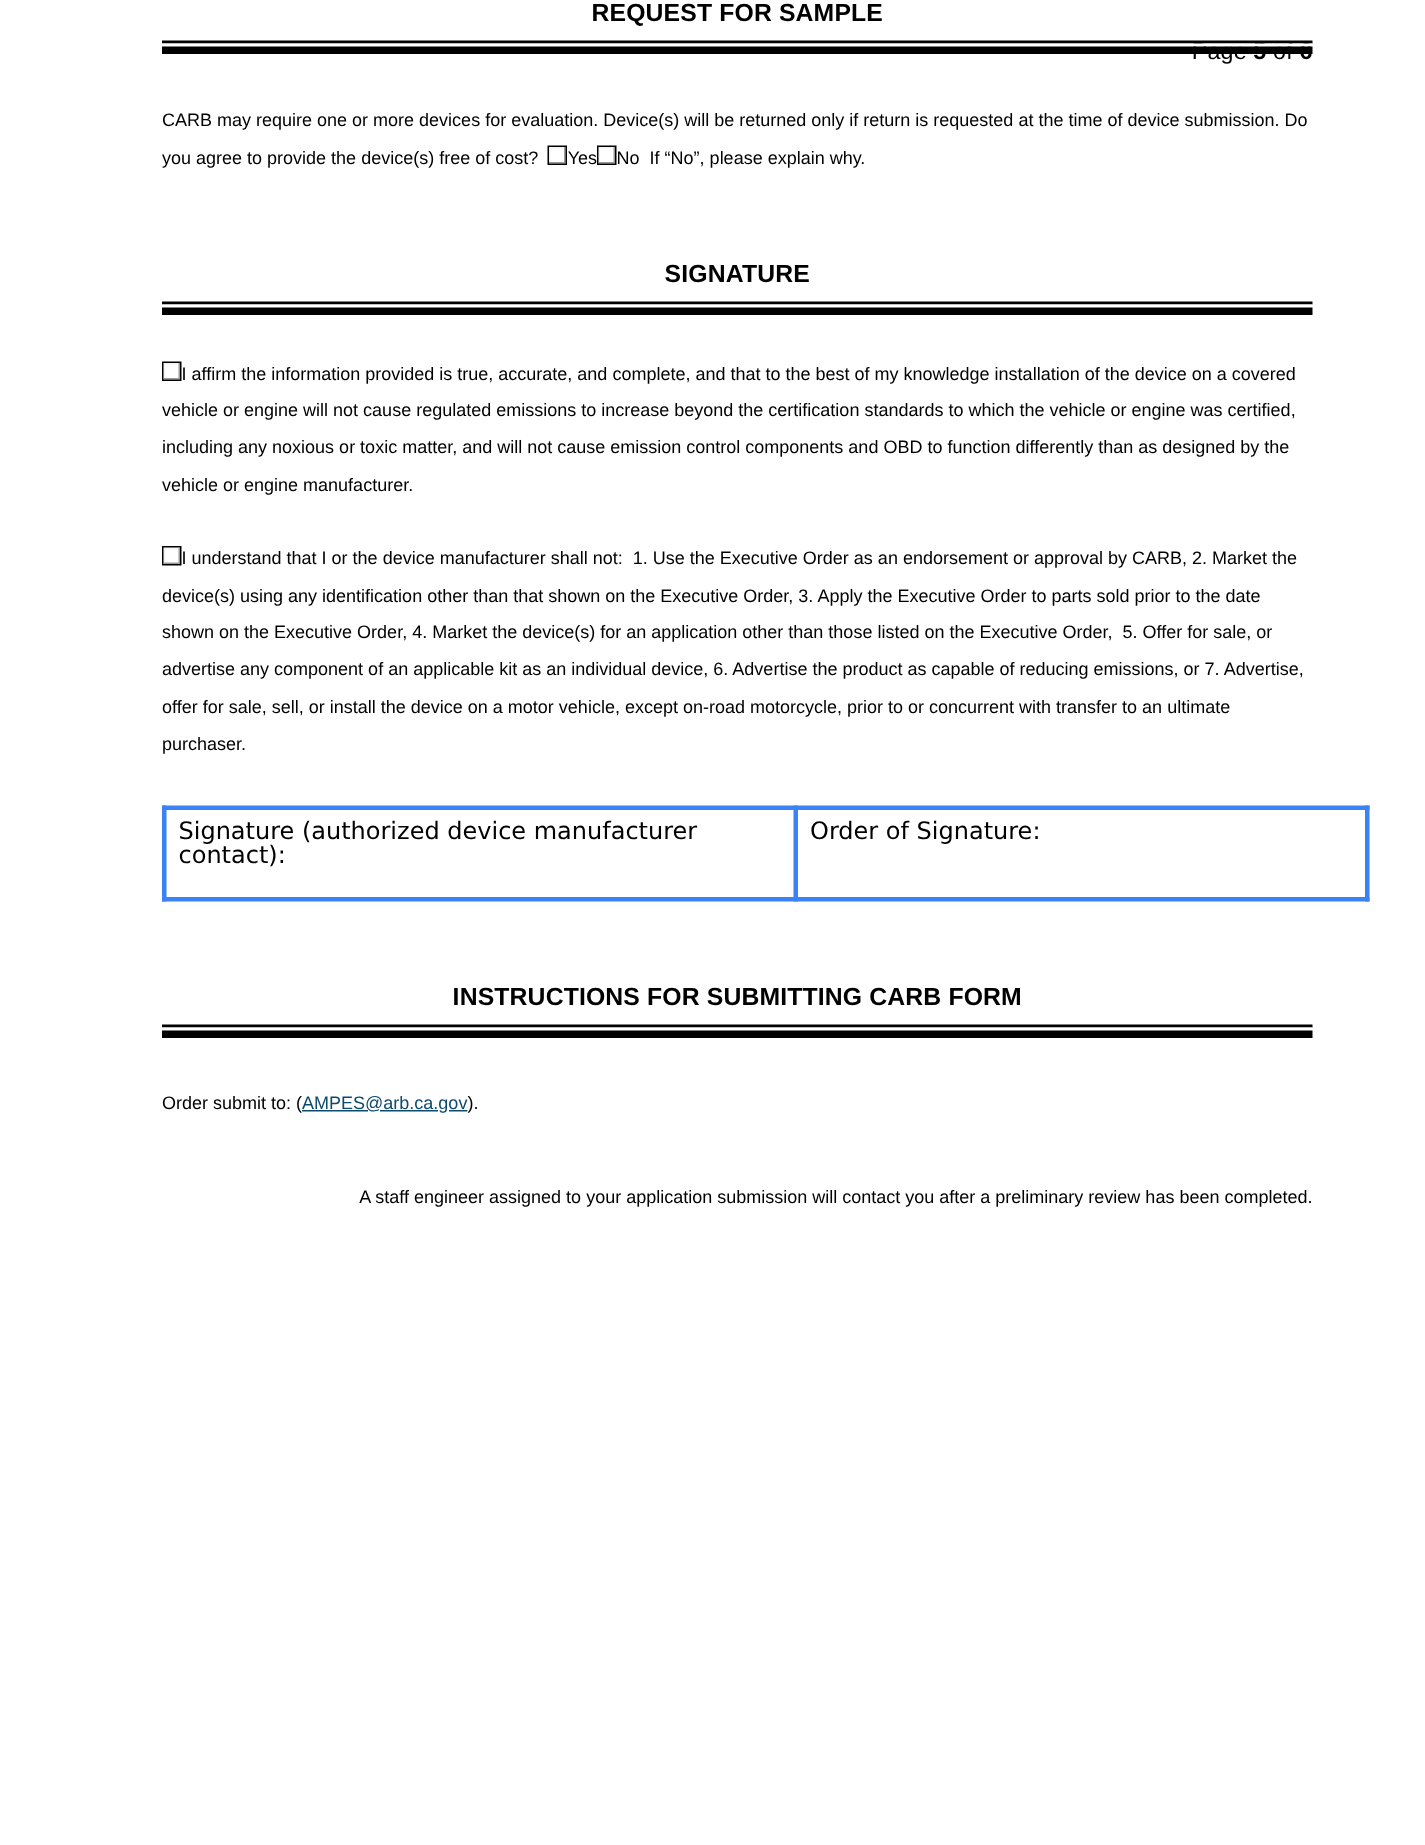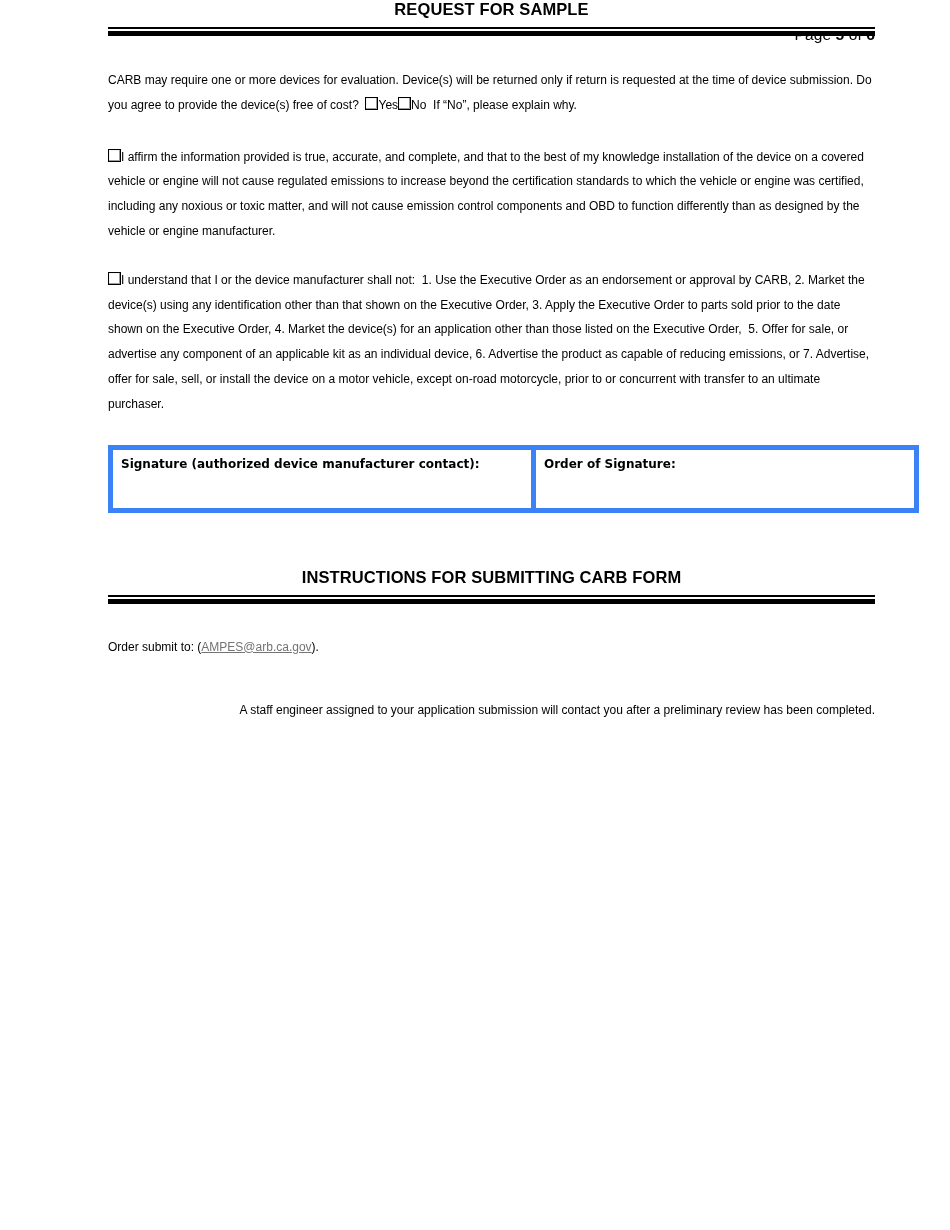--- a/index.html
+++ b/index.html
@@ -91,35 +91,34 @@
   }
   .checkbox.lead { margin-right: 0px; }
 
   
   .sig-table {
     border-collapse: collapse;
     width: 764px;
     table-layout: fixed;
   }
   .sig-table td {
-    border: 5px solid #3b82f6;
+    border: 3px solid #3b82f6;
     height: 52px;
     vertical-align: top;
     padding: 6px 8px 0 8px;
     font-family: "DejaVu Sans", sans-serif;
-    font-size: 12px;
+    font-size: 16px;
     line-height: 16px;
-    font-weight: bold;
   }
   .sig-table td.c1 { width: 402px; }
   .sig-table td.c2 { width: 362px; }
 
   
   a.mail {
-    color: #737373;
+    color: #0c4a6e;
     text-decoration: underline;
   }
 </style>
 </head>
 <body>
 
 <div class="page">
 
   <div class="page-header">
     <span>Page </span><b>5</b><span> of </span><b>6</b>
@@ -131,20 +130,28 @@
       <div class="section-title">REQUEST FOR SAMPLE</div>
       <div class="double-rule">
         <div class="thin"></div>
         <div class="gap"></div>
         <div class="thick"></div>
       </div>
     </div>
 
     <div class="para" style="margin-top:32px;"><span>CARB may require one or more devices for evaluation. Device(s) will be returned only if return is requested at the time of device submission. Do you agree to provide the device(s) free of cost?&nbsp; </span><span class="checkbox"></span><span>Yes</span><span class="checkbox"></span><span>No</span><span>&nbsp; If “No”, please explain why.</span></div>
 
+    <div style="margin-top:56px;">
+      <div class="section-title">SIGNATURE</div>
+      <div class="double-rule">
+        <div class="thin"></div>
+        <div class="gap"></div>
+        <div class="thick"></div>
+      </div>
+    </div>
 
     <div class="para" style="margin-top:27px;"><span class="checkbox lead"></span><span>I affirm the information provided is true, accurate, and complete, and that to the best of my knowledge installation of the device on a covered vehicle or engine will not cause regulated emissions to increase beyond the certification standards to which the vehicle or engine was certified, including any noxious or toxic matter, and will not cause emission control components and OBD to function differently than as designed by the vehicle or engine manufacturer.</span></div>
 
     <div class="para" style="margin-top:24px;"><span class="checkbox lead"></span><span>I understand that I or the device manufacturer shall not:&nbsp; 1. Use the Executive Order as an endorsement or approval by CARB, 2. Market the device(s) using any identification other than that shown on the Executive Order, 3. Apply the Executive Order to parts sold prior to the date shown on the Executive Order, 4. Market the device(s) for an application other than those listed on the Executive Order,&nbsp; 5. Offer for sale, or advertise any component of an applicable kit as an individual device, 6. Advertise the product as capable of reducing emissions, or 7. Advertise, offer for sale, sell, or install the device on a motor vehicle, except on-road motorcycle, prior to or concurrent with transfer to an ultimate purchaser.</span></div>
 
     <div style="margin-top:28px;">
       <table class="sig-table">
         <tbody>
             <tr>
           <td class="c1"><span>Signature (authorized device manufacturer contact):</span></td>

